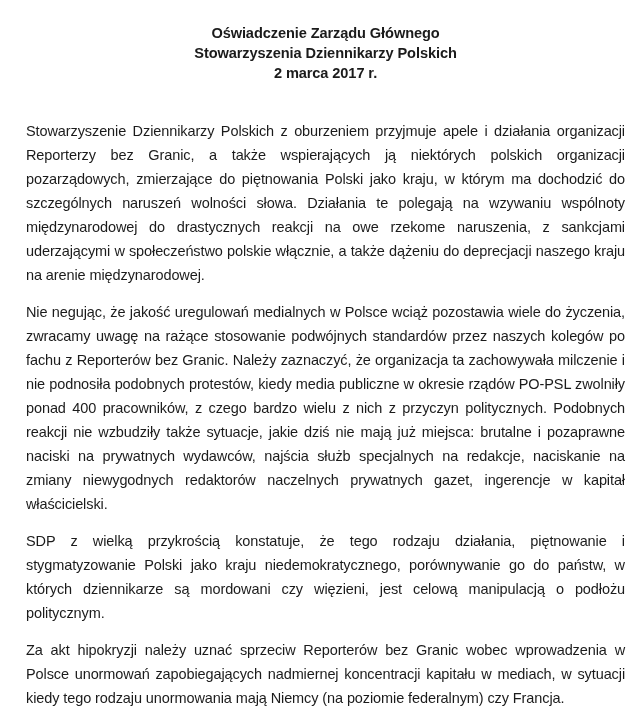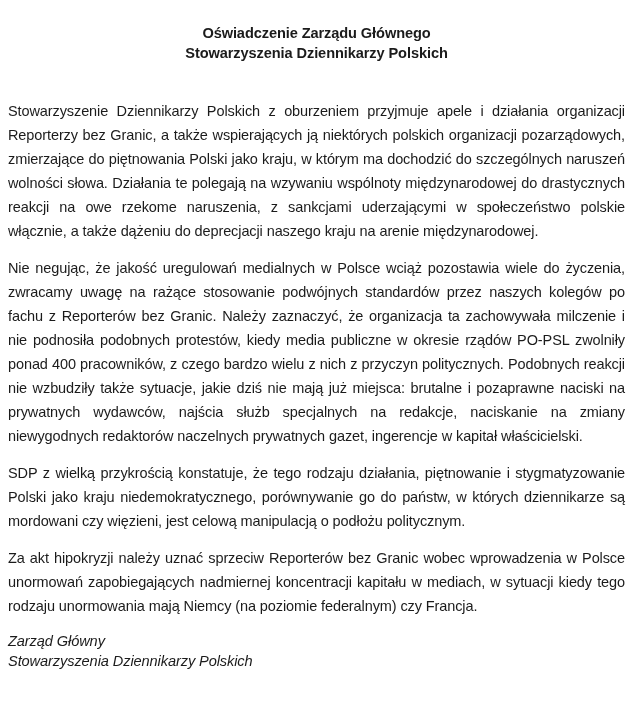--- a/index.html
+++ b/index.html
@@ -10,21 +10,21 @@
   body {
     width: 635px;
     height: 727px;
     font-family: "Liberation Sans", sans-serif;
     color: #1b1b1b;
   }
   .page {
     box-sizing: border-box;
     width: 635px;
     height: 727px;
-    padding: 23px 10px 0 8px;
+    padding: 23px 10px 0 26px;
     background: #ffffff;
     overflow: hidden;
   }
   .doc-title {
     text-align: center;
     font-weight: 700;
     font-size: 14.6px;
     line-height: 20px;
     letter-spacing: -0.1px;
   }
@@ -48,20 +48,21 @@
   }
 </style>
 </head>
 <body>
 
 <div class="page">
 
   <header class="doc-title">
     <div>Oświadczenie Zarządu Głównego</div>
     <div>Stowarzyszenia Dziennikarzy Polskich</div>
+    <div>2 marca 2017 r.</div>
   </header>
 
   <main class="doc-body">
     <p class="para">Stowarzyszenie Dziennikarzy Polskich z oburzeniem przyjmuje apele i działania organizacji Reporterzy bez Granic, a także wspierających ją niektórych polskich organizacji pozarządowych, zmierzające do piętnowania Polski jako kraju, w którym ma dochodzić do szczególnych naruszeń wolności słowa. Działania te polegają na wzywaniu wspólnoty międzynarodowej do drastycznych reakcji na owe rzekome naruszenia, z sankcjami uderzającymi w społeczeństwo polskie włącznie, a także dążeniu do deprecjacji naszego kraju na arenie międzynarodowej.</p>
     <p class="para">Nie negując, że jakość uregulowań medialnych w Polsce wciąż pozostawia wiele do życzenia, zwracamy uwagę na rażące stosowanie podwójnych standardów przez naszych kolegów po fachu z Reporterów bez Granic. Należy zaznaczyć, że organizacja ta zachowywała milczenie i nie podnosiła podobnych protestów, kiedy media publiczne w okresie rządów PO-PSL zwolniły ponad 400 pracowników, z czego bardzo wielu z nich z przyczyn politycznych. Podobnych reakcji nie wzbudziły także sytuacje, jakie dziś nie mają już miejsca: brutalne i pozaprawne naciski na prywatnych wydawców, najścia służb specjalnych na redakcje, naciskanie na zmiany niewygodnych redaktorów naczelnych prywatnych gazet, ingerencje w kapitał właścicielski.</p>
     <p class="para">SDP z wielką przykrością konstatuje, że tego rodzaju działania, piętnowanie i stygmatyzowanie Polski jako kraju niedemokratycznego, porównywanie go do państw, w których dziennikarze są mordowani czy więzieni, jest celową manipulacją o podłożu politycznym.</p>
     <p class="para">Za akt hipokryzji należy uznać sprzeciw Reporterów bez Granic wobec wprowadzenia w Polsce unormowań zapobiegających nadmiernej koncentracji kapitału w mediach, w sytuacji kiedy tego rodzaju unormowania mają Niemcy (na poziomie federalnym) czy Francja.</p>
 
     <div class="signature">
       <div>Zarząd Główny</div>

